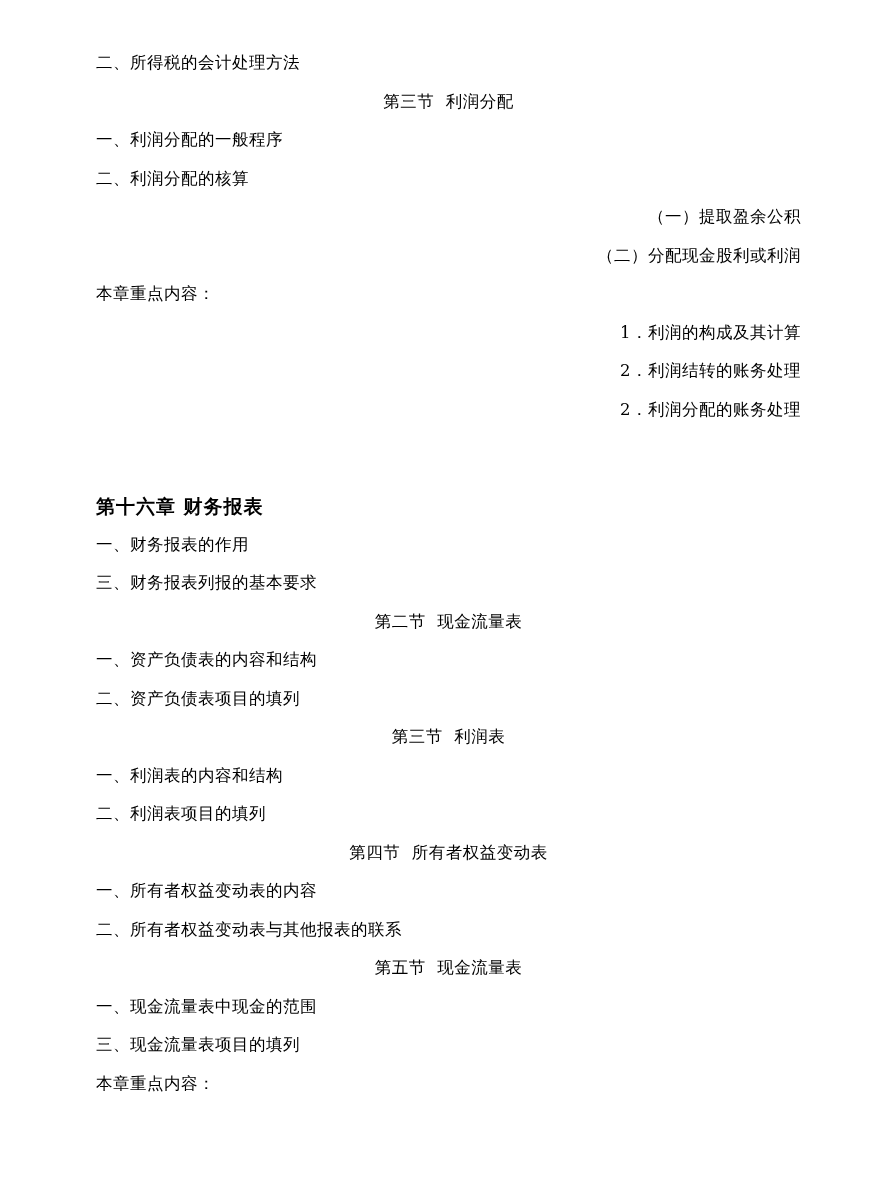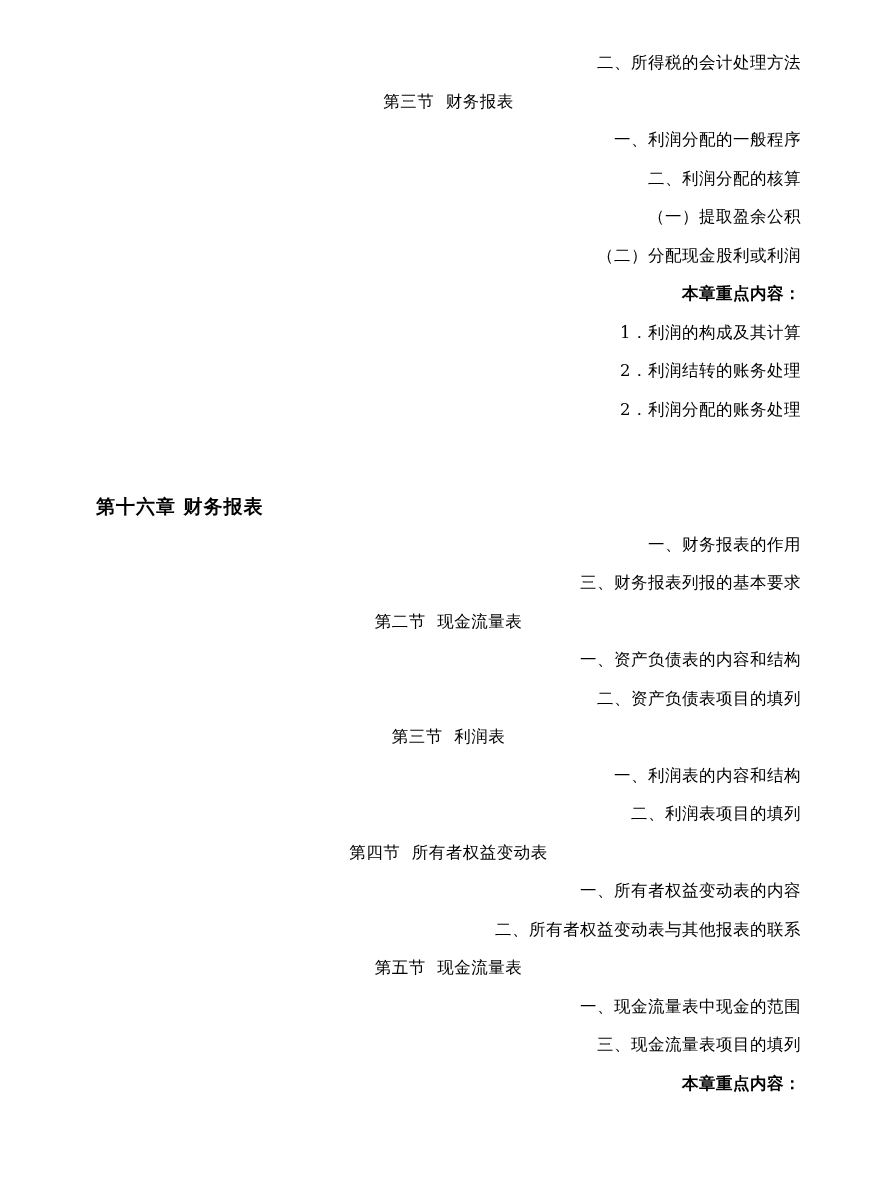--- a/index.html
+++ b/index.html
@@ -20,24 +20,24 @@
     height: 1200px;
     box-sizing: border-box;
     padding: 44px 86px 0 96px;
   }
   .line {
     font-size: 16.5px;
     line-height: 38.5px;
     white-space: pre;
     letter-spacing: 0.5px;
   }
-  .indent-0 { padding-left: 0; text-align: right; }
+  .indent-0 { padding-left: 0; }
   .indent-1 { padding-left: 12px; text-align: right; }
   .bold {
-    font-weight: bold;
+    font-weight: normal;
   }
   .chapter-title {
     text-align: left;
     font-weight: bold;
     font-size: 19px;
     line-height: 38.5px;
     letter-spacing: 1px;
   }
   .gap-large {
     height: 58px;
@@ -48,21 +48,21 @@
     line-height: 38.5px;
     letter-spacing: 0.5px;
   }
 </style>
 </head>
 <body>
 
 <div class="page">
 
   <div class="line indent-0">二、所得税的会计处理方法</div>
-  <div class="line section-head">第三节  财务报表</div>
+  <div class="line section-head">第三节  利润分配</div>
   <div class="line indent-0">一、利润分配的一般程序</div>
   <div class="line indent-0">二、利润分配的核算</div>
   <div class="line indent-1">（一）提取盈余公积</div>
   <div class="line indent-1">（二）分配现金股利或利润</div>
   <div class="line indent-0 bold">本章重点内容：</div>
   <div class="line indent-1">1．利润的构成及其计算</div>
   <div class="line indent-1">2．利润结转的账务处理</div>
   <div class="line indent-1">2．利润分配的账务处理</div>
 
   <div class="gap-large"></div>

